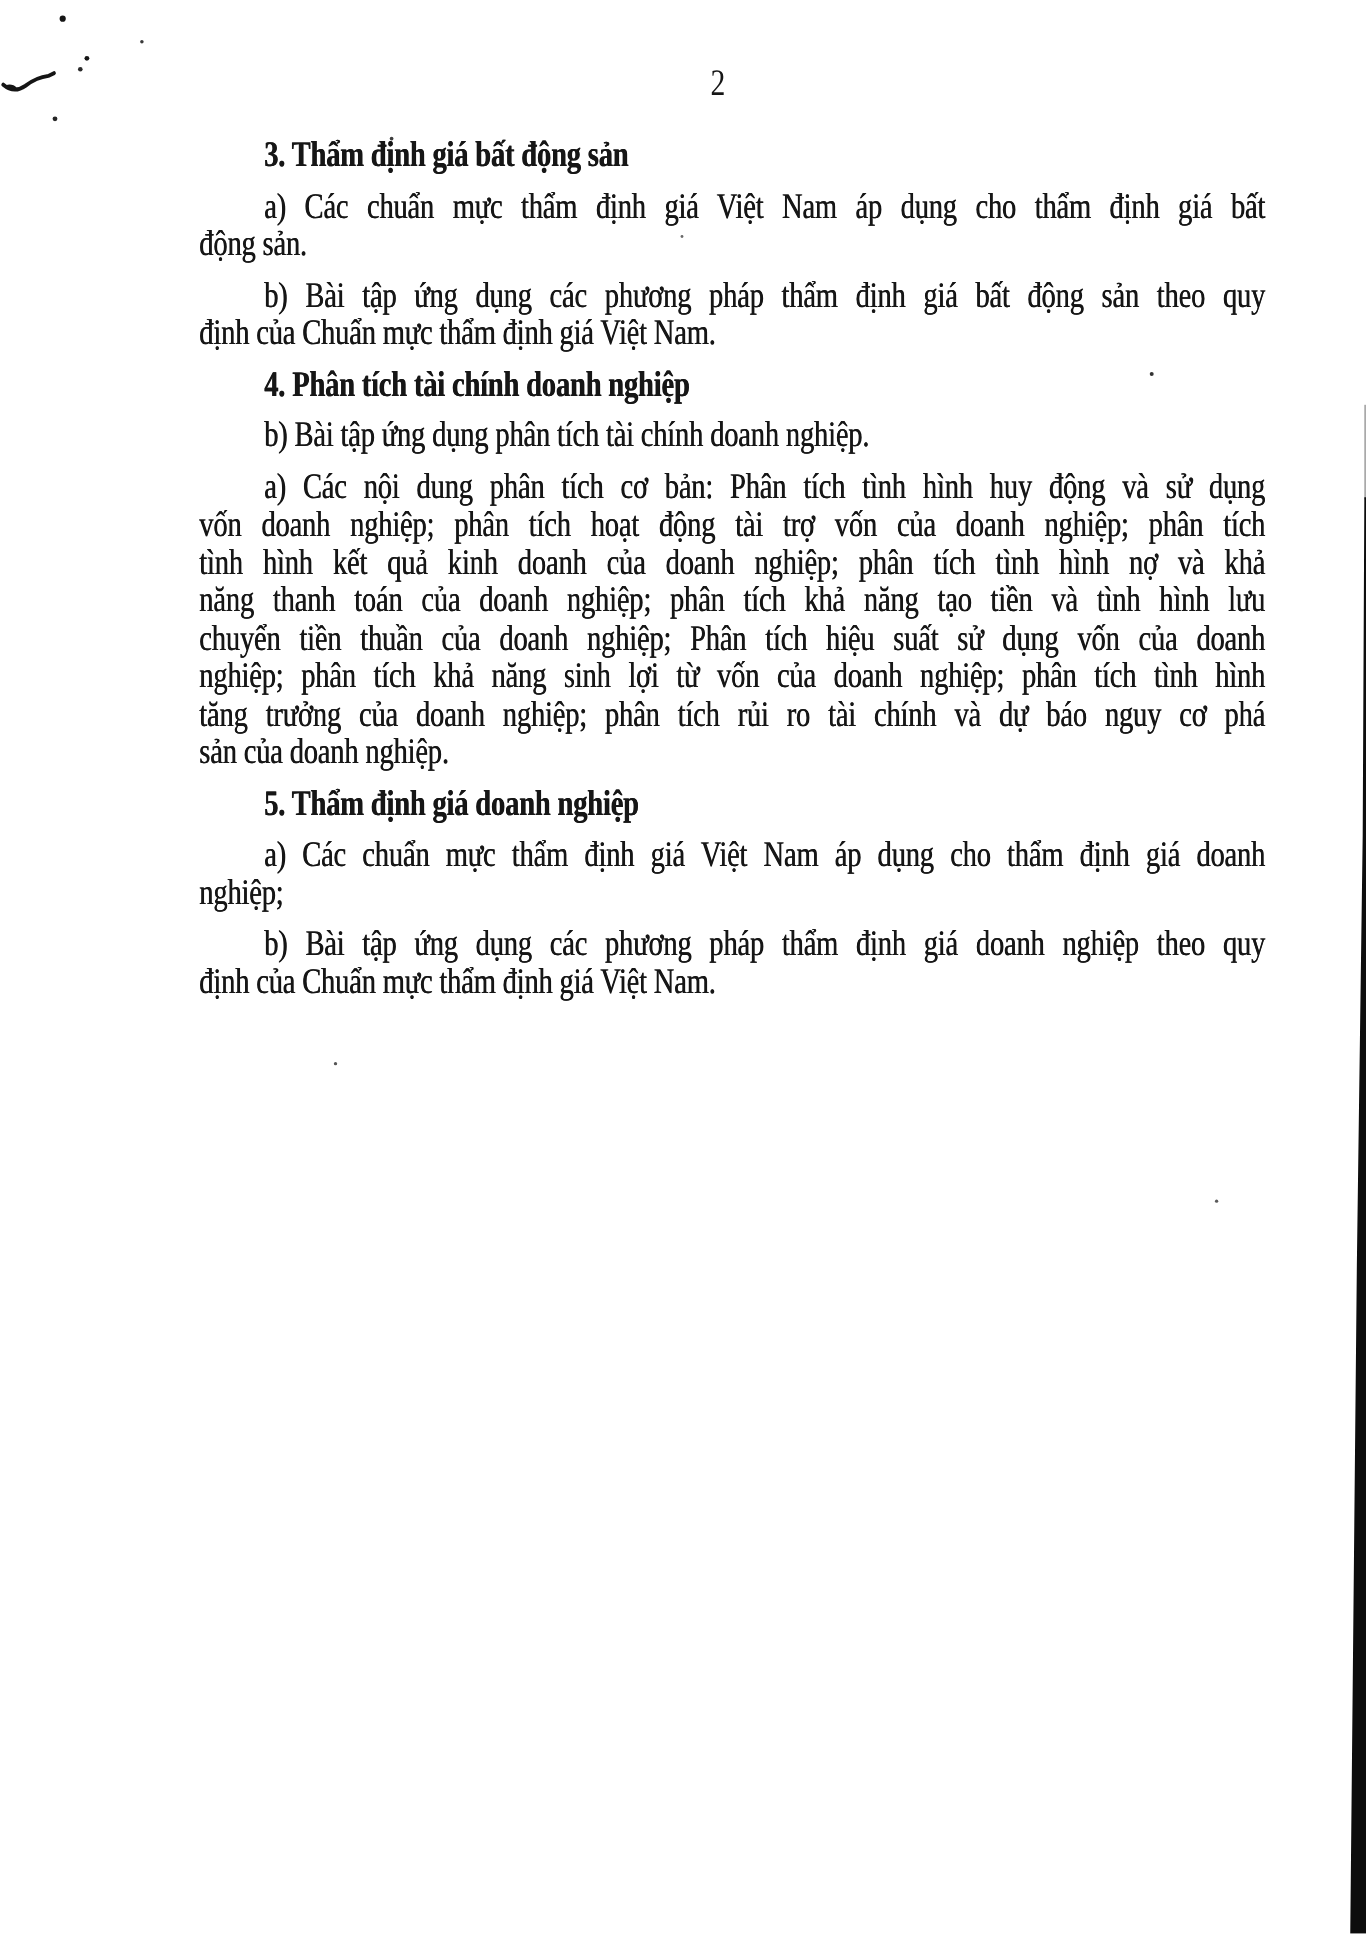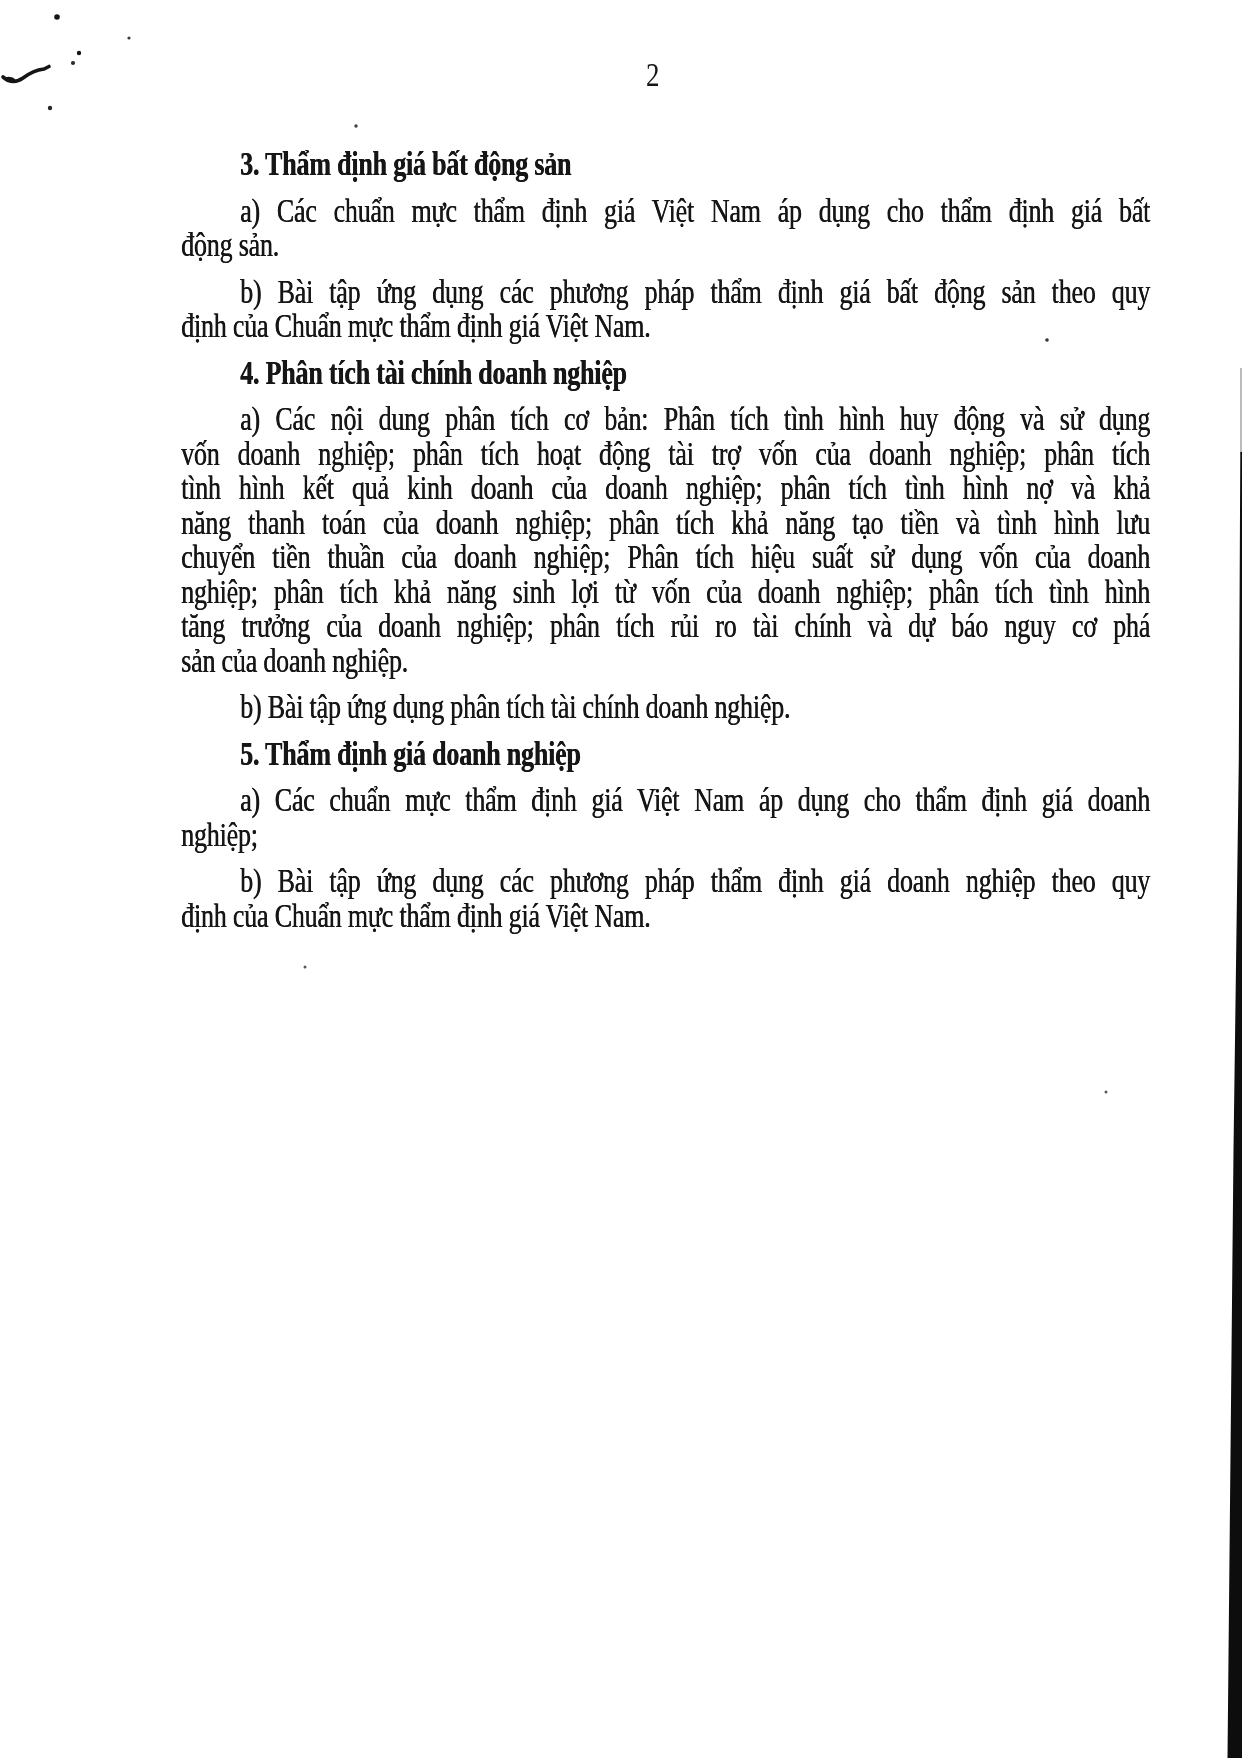--- a/index.html
+++ b/index.html
@@ -32,21 +32,21 @@
     position: absolute;
     left: 646px;
     top: 58px;
     font-size: 27px;
     line-height: 34px;
     letter-spacing: 0;
   }
   .content {
     position: absolute;
     left: 181px;
-    top: 148px;
+    top: 124px;
     width: 969px;
   }
   .line {
     font-size: 26px;
     line-height: 34.5px;
     height: 34.5px;
     letter-spacing: -0.2px;
     text-align: justify;
     text-shadow: 0.4px 0 0 currentColor;
     white-space: normal;
@@ -108,31 +108,31 @@
       <div class="line first just scanline">a) Các chuẩn mực thẩm định giá Việt Nam áp dụng cho thẩm định giá bất</div>
       <div class="line scanline">động sản.</div>
     </div>
     <div class="para">
       <div class="line first just scanline">b) Bài tập ứng dụng các phương pháp thẩm định giá bất động sản theo quy</div>
       <div class="line scanline">định của Chuẩn mực thẩm định giá Việt Nam.</div>
     </div>
 
     <div class="heading line first scanline">4. Phân tích tài chính doanh nghiệp</div>
     <div class="para">
+      <div class="line first scanline">b) Bài tập ứng dụng phân tích tài chính doanh nghiệp.</div>
+    </div>
+    <div class="para">
       <div class="line first just scanline">a) Các nội dung phân tích cơ bản: Phân tích tình hình huy động và sử dụng</div>
       <div class="line just scanline">vốn doanh nghiệp; phân tích hoạt động tài trợ vốn của doanh nghiệp; phân tích</div>
       <div class="line just scanline">tình hình kết quả kinh doanh của doanh nghiệp; phân tích tình hình nợ và khả</div>
       <div class="line just scanline">năng thanh toán của doanh nghiệp; phân tích khả năng tạo tiền và tình hình lưu</div>
       <div class="line just scanline">chuyển tiền thuần của doanh nghiệp; Phân tích hiệu suất sử dụng vốn của doanh</div>
       <div class="line just scanline">nghiệp; phân tích khả năng sinh lợi từ vốn của doanh nghiệp; phân tích tình hình</div>
       <div class="line just scanline">tăng trưởng của doanh nghiệp; phân tích rủi ro tài chính và dự báo nguy cơ phá</div>
       <div class="line scanline">sản của doanh nghiệp.</div>
-    </div>
-    <div class="para">
-      <div class="line first scanline">b) Bài tập ứng dụng phân tích tài chính doanh nghiệp.</div>
     </div>
 
     <div class="heading line first scanline">5. Thẩm định giá doanh nghiệp</div>
     <div class="para">
       <div class="line first just scanline">a) Các chuẩn mực thẩm định giá Việt Nam áp dụng cho thẩm định giá doanh</div>
       <div class="line scanline">nghiệp;</div>
     </div>
     <div class="para">
       <div class="line first just scanline">b) Bài tập ứng dụng các phương pháp thẩm định giá doanh nghiệp theo quy</div>
       <div class="line scanline">định của Chuẩn mực thẩm định giá Việt Nam.</div>

